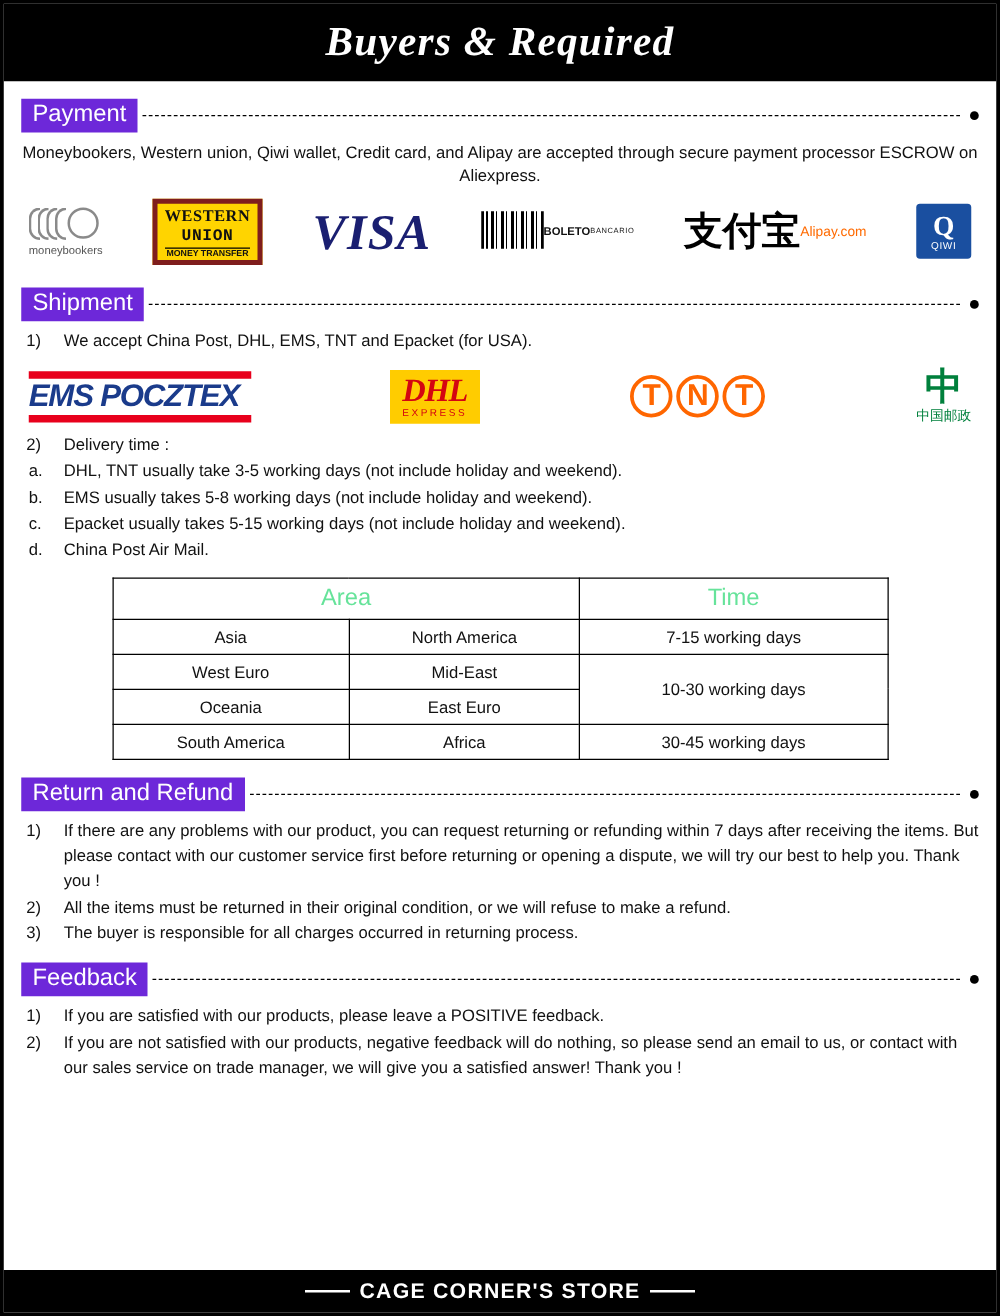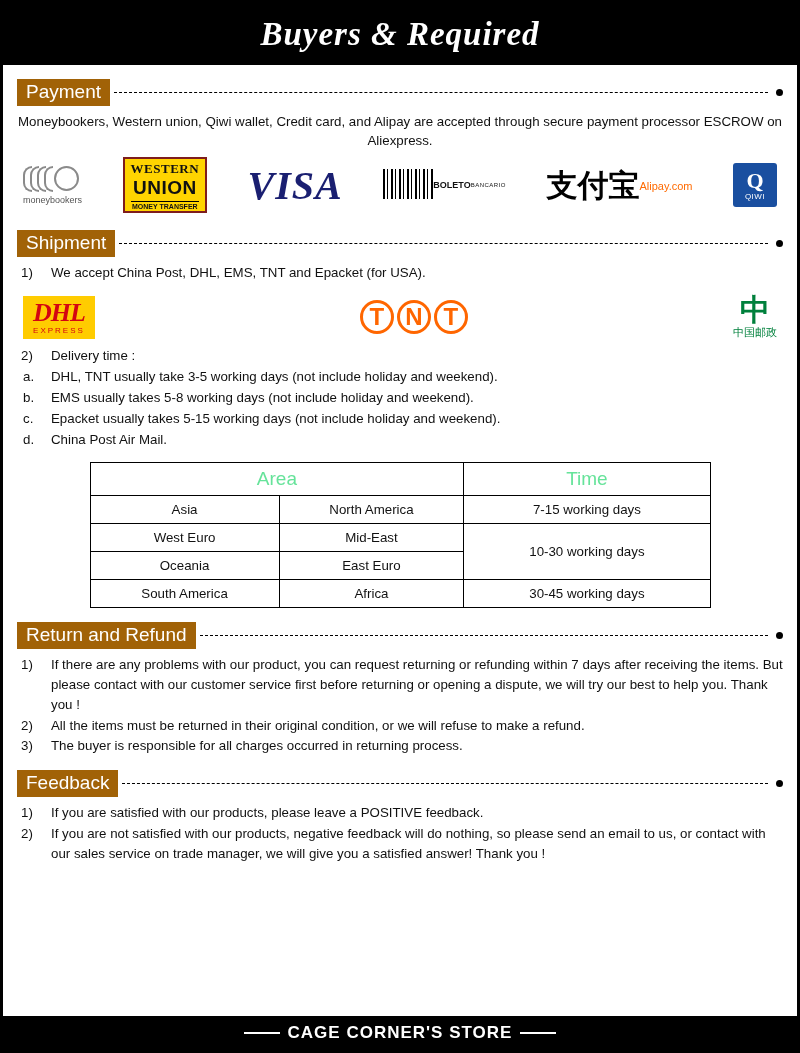--- a/index.html
+++ b/index.html
@@ -44,21 +44,21 @@
     flex: 1 1 auto;
   }
   
   .section-head {
     display: flex;
     align-items: center;
     margin-top: 14px;
     margin-bottom: 6px;
   }
   .section-head .tag {
-    background: #a16207;
+    background: #6d28d9;
     color: #fff;
     font-size: 19px;
     padding: 2px 9px 3px 9px;
     line-height: 1.15;
     white-space: nowrap;
   }
   .section-head .tail {
     flex: 1 1 auto;
     height: 0;
     border-top: 1px dashed #000;
@@ -109,28 +109,28 @@
     margin-right: -2px;
   }
   .mb-circle {
     width: 25px; height: 25px;
     border: 2px solid #8a8a8a;
     border-radius: 50%;
     margin-left: 3px;
   }
   .mb-label { font-size: 9px; color: #555; margin-top: 3px; }
   .wu {
-    border: 2px solid #7f1d1d;
+    border: 4px solid #7f1d1d;
     background: #FFD400;
     text-align: center;
     padding: 2px 6px 1px 6px;
     position: relative;
   }
   .wu .l1 { font-size: 13px; font-weight: bold; font-family: "Liberation Serif", serif; letter-spacing: .5px; }
-  .wu .l2 { font-size: 19px; font-weight: bold; font-family: Liberation Sans, sans-serif; letter-spacing: .5px; }
+  .wu .l2 { font-size: 13px; font-weight: bold; font-family: Liberation Mono, monospace; letter-spacing: .5px; }
   .wu .l3 { font-size: 7px; font-weight: bold; margin-top: 2px; border-top: 1px solid #000; padding-top: 1px;}
   .visa {
     font-family: "Liberation Serif", serif;
     font-style: italic;
     font-weight: bold;
     font-size: 40px;
     color: #1A1F71;
     letter-spacing: 1px;
   }
   .boleto { text-align: center; }
@@ -315,20 +315,25 @@
       <div class="tail"></div>
       <div class="dot"></div>
     </div>
 
     <div class="row-item">
       <div class="marker">1)</div>
       <div class="txt">We accept China Post, DHL, EMS, TNT and Epacket (for USA).</div>
     </div>
 
     <div class="ship-strip">
+      <div class="ems">
+        <div class="bars"></div>
+        <div class="bars2"></div>
+        <div class="txt">EMS POCZTEX</div>
+      </div>
 
       <div class="dhl">
         <div class="d1">DHL</div>
         <div class="d2">EXPRESS</div>
       </div>
 
       <div class="tnt">
         <span>T</span>
         <span>N</span>
         <span>T</span>

